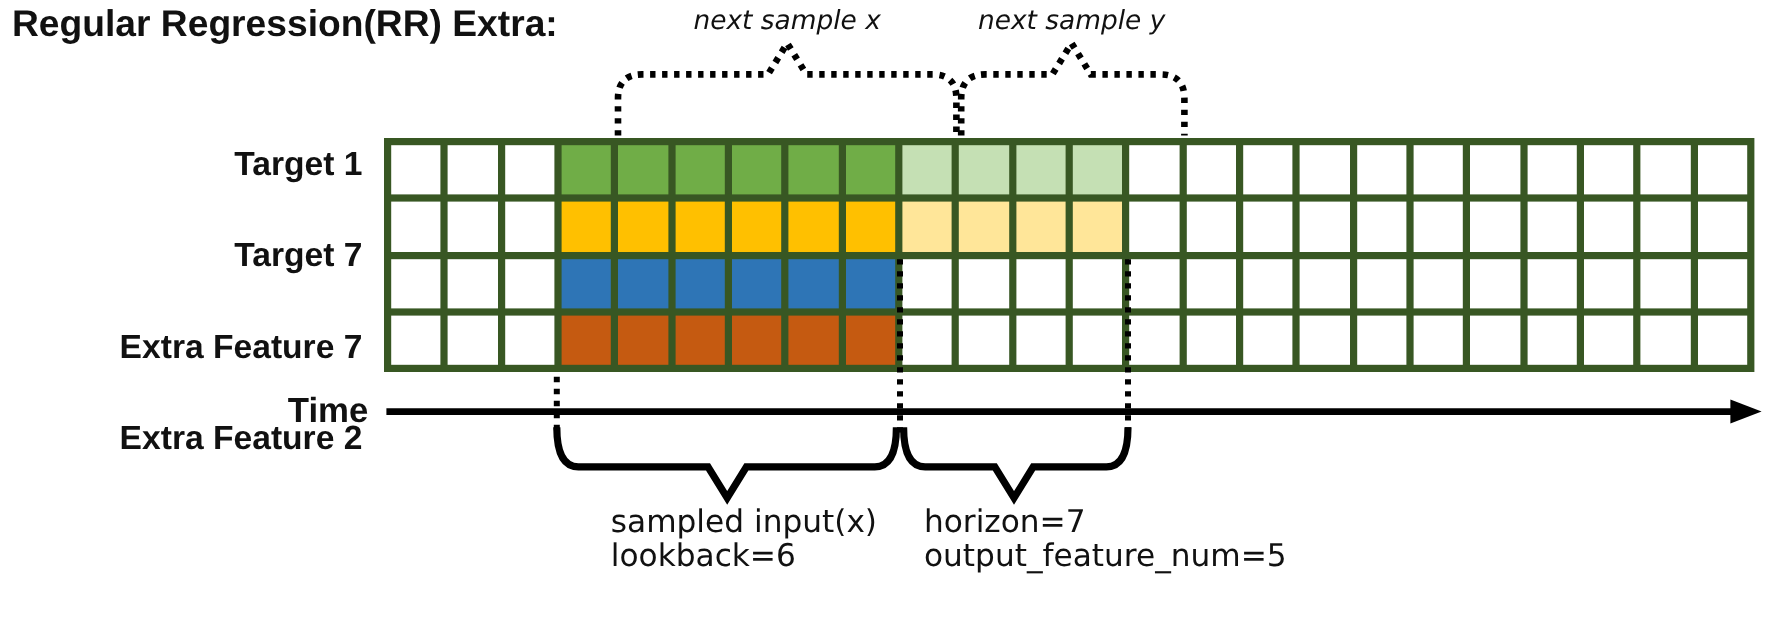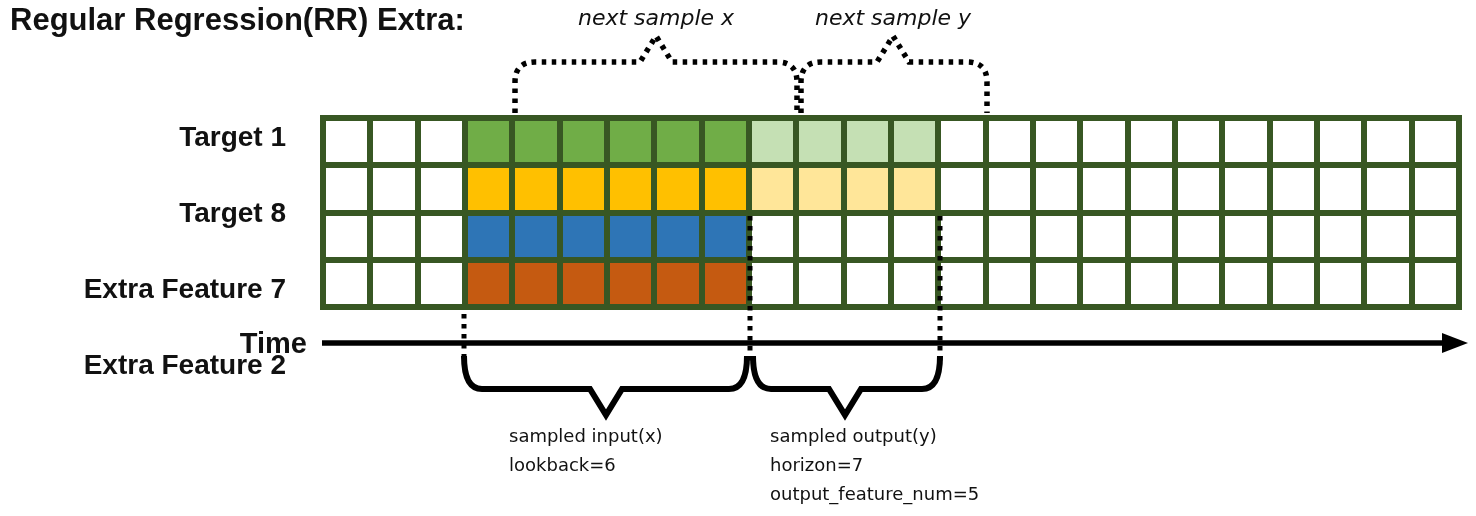--- a/index.html
+++ b/index.html
@@ -14,60 +14,60 @@
   .top-label{
     position:absolute;top:5px;transform:translateX(-50%);
     font-family:"DejaVu Sans",sans-serif;font-style:italic;font-size:22px;
     white-space:nowrap;
   }
   .top-label.x{left:656px;}
   .top-label.y{left:893px;}
   .row-labels{
     position:absolute;left:0;top:115px;width:312px;height:195px;
     box-sizing:border-box;display:grid;grid-template-rows:repeat(4,1fr);
-    padding:6px 16px;row-gap:6px;gap:44px;
+    padding:6px 0;row-gap:6px;gap:44px;
   }
   .row-label{
     display:flex;align-items:center;justify-content:flex-end;
     font-size:28px;font-weight:700;white-space:nowrap;padding-right:10px;
   }
   .grid{
     position:absolute;left:320px;top:115px;width:1142px;height:195px;
     box-sizing:border-box;display:grid;
     grid-template-columns:repeat(24,1fr);grid-template-rows:repeat(4,1fr);
     gap:6px;padding:6px;
   }
   .cell{width:100%;height:100%;}
   .overlay{position:absolute;left:0;top:0;width:1476px;height:516px;}
   .time-label{
     position:absolute;left:150px;top:327px;width:157px;text-align:right;
     font-size:29px;font-weight:700;
   }
   .bottom-note{
     position:absolute;top:421px;
-    font-family:"DejaVu Sans",sans-serif;font-size:18px;line-height:29px;
+    font-family:"DejaVu Sans",sans-serif;font-size:26px;line-height:29px;
     white-space:nowrap;
   }
   .bottom-note.input{left:509px;}
   .bottom-note.output{left:770px;}
   .bottom-note span{display:block;}
 </style>
 </head>
 <body>
 
 <div class="canvas">
 
   <div class="title">Regular Regression(RR) Extra:</div>
 
   <div class="top-label x">next sample x</div>
   <div class="top-label y">next sample y</div>
 
   <div class="row-labels">
       <div class="row-label">Target 1</div>
-      <div class="row-label">Target 8</div>
+      <div class="row-label">Target 7</div>
       <div class="row-label">Extra Feature 7</div>
       <div class="row-label">Extra Feature 2</div>
     </div>
 
   <div class="grid" style="background: rgb(56, 87, 35);">
       <div class="cell" style="background: rgb(255, 255, 255);"></div>
       <div class="cell" style="background: rgb(255, 255, 255);"></div>
       <div class="cell" style="background: rgb(255, 255, 255);"></div>
       <div class="cell" style="background: rgb(112, 173, 71);"></div>
       <div class="cell" style="background: rgb(112, 173, 71);"></div>
@@ -185,18 +185,17 @@
   </svg>
 
   <div class="time-label">Time</div>
 
   <div class="bottom-note input">
     <span>sampled input(x)</span>
     <span>lookback=6</span>
   </div>
 
   <div class="bottom-note output">
-    <span>sampled output(y)</span>
     <span>horizon=7</span>
     <span>output_feature_num=5</span>
   </div>
 
 </div>
 
 </body></html>

